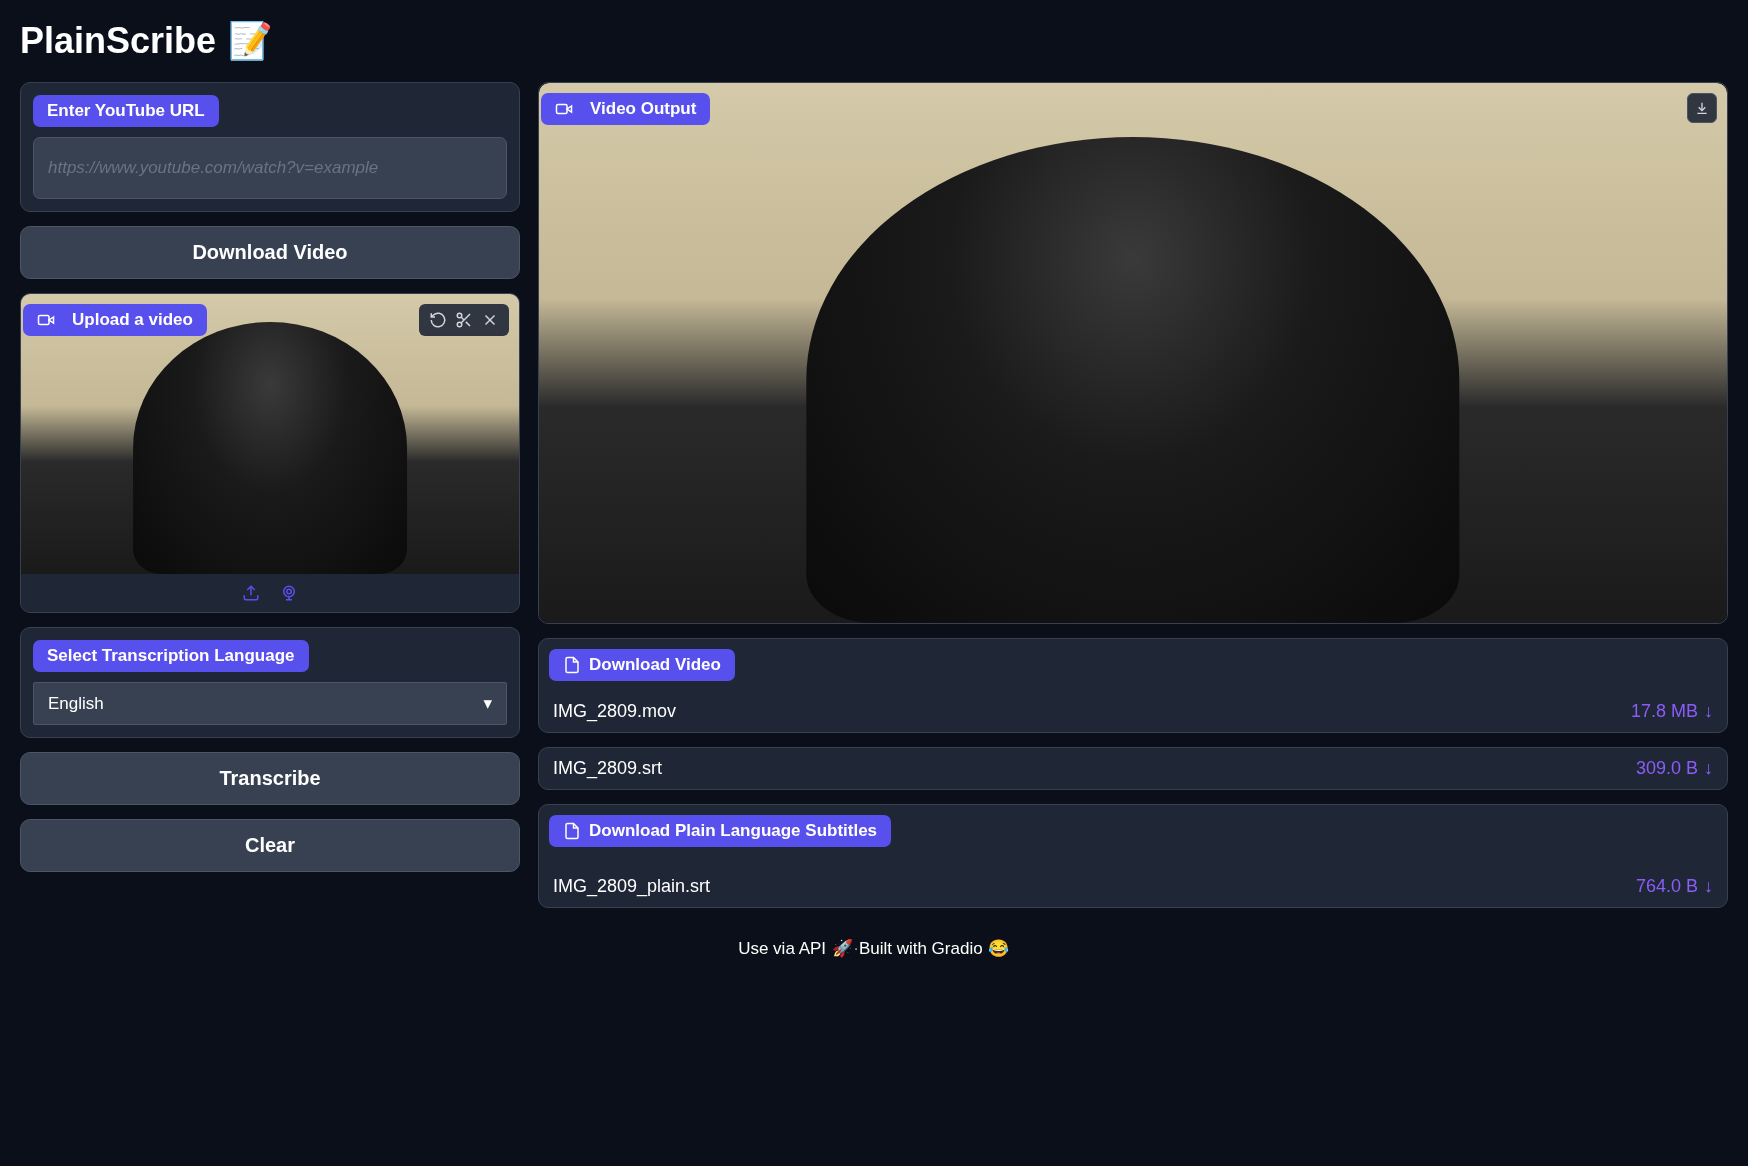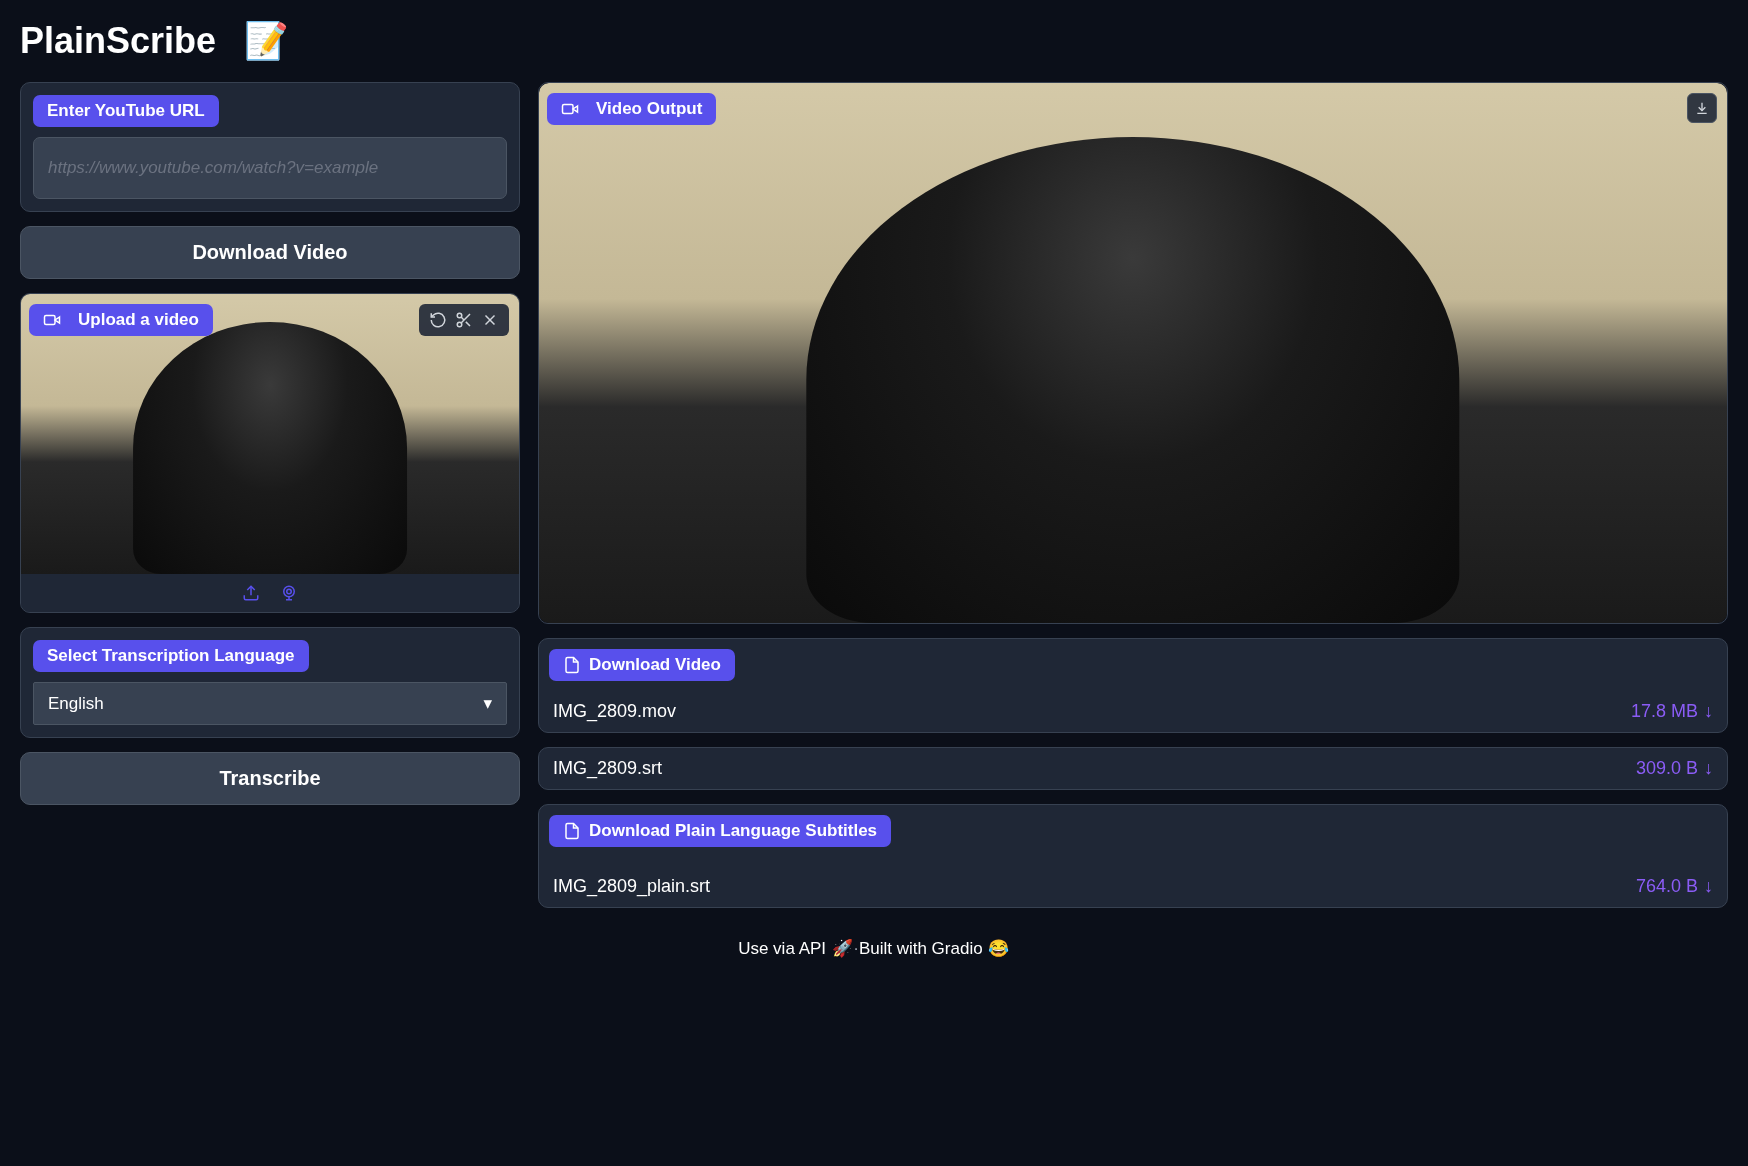--- a/index.html
+++ b/index.html
@@ -13,21 +13,21 @@
       font-family: 'Comic Sans MS', 'Chalkboard SE', cursive, sans-serif;
       min-height: 100vh;
       padding: 20px;
     }
     .app-title {
       font-size: 36px;
       font-weight: bold;
       margin-bottom: 20px;
       display: flex;
       align-items: center;
-      gap: 28px;
+      gap: 12px;
     }
     .main-container {
       display: flex;
       gap: 18px;
     }
     .left-col {
       flex: 0 0 500px;
       display: flex;
       flex-direction: column;
       gap: 14px;
@@ -53,21 +53,21 @@
       color: #ffffff;
       padding: 6px 14px;
       border-radius: 7px;
       font-size: 17px;
       font-weight: bold;
       margin-bottom: 10px;
     }
     .label-pill-abs {
       position: absolute;
       top: 10px;
-      left: 8px;
+      left: 2px;
       z-index: 2;
       margin-bottom: 0;
       gap: 17px;
     }
     .text-input {
       width: 100%;
       background: #374151;
       border: 1px solid #4b5563;
       border-radius: 7px;
       padding: 20px 14px;
@@ -320,20 +320,21 @@
         <span>Select Transcription Language</span>
       </div>
       <div class="select-box">
         <span>English</span>
         <span>▾</span>
       </div>
     </div>
 
     <button class="big-button">Transcribe</button>
 
+    <button class="big-button">Clear</button>
 
   </div>
 
   <div class="right-col">
 
     <div class="output-panel">
       <div class="label-pill label-pill-abs">
         <svg class="icon-svg" viewBox="0 0 24 24">
             <rect x="2" y="6" width="14" height="12" rx="2"></rect>
             <polygon points="22,8 16,12 22,16"></polygon>

